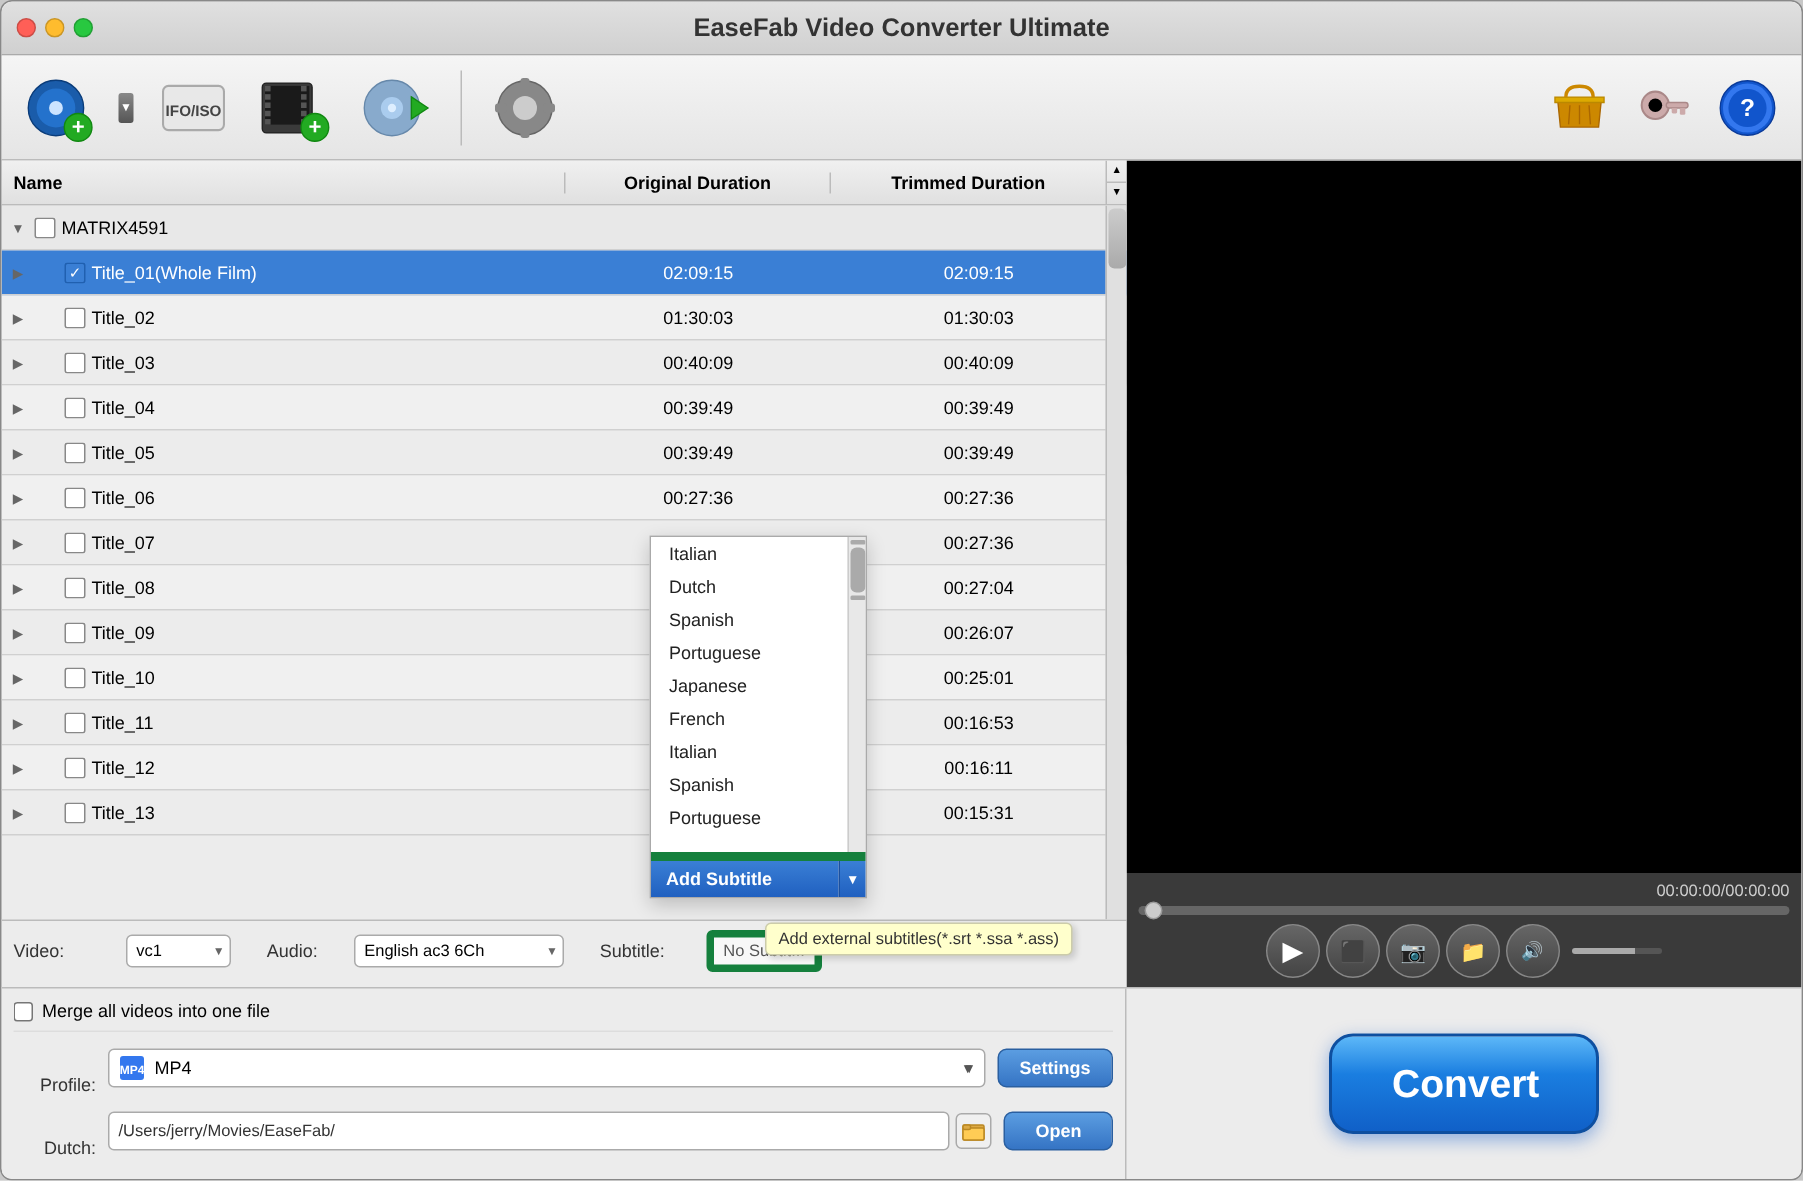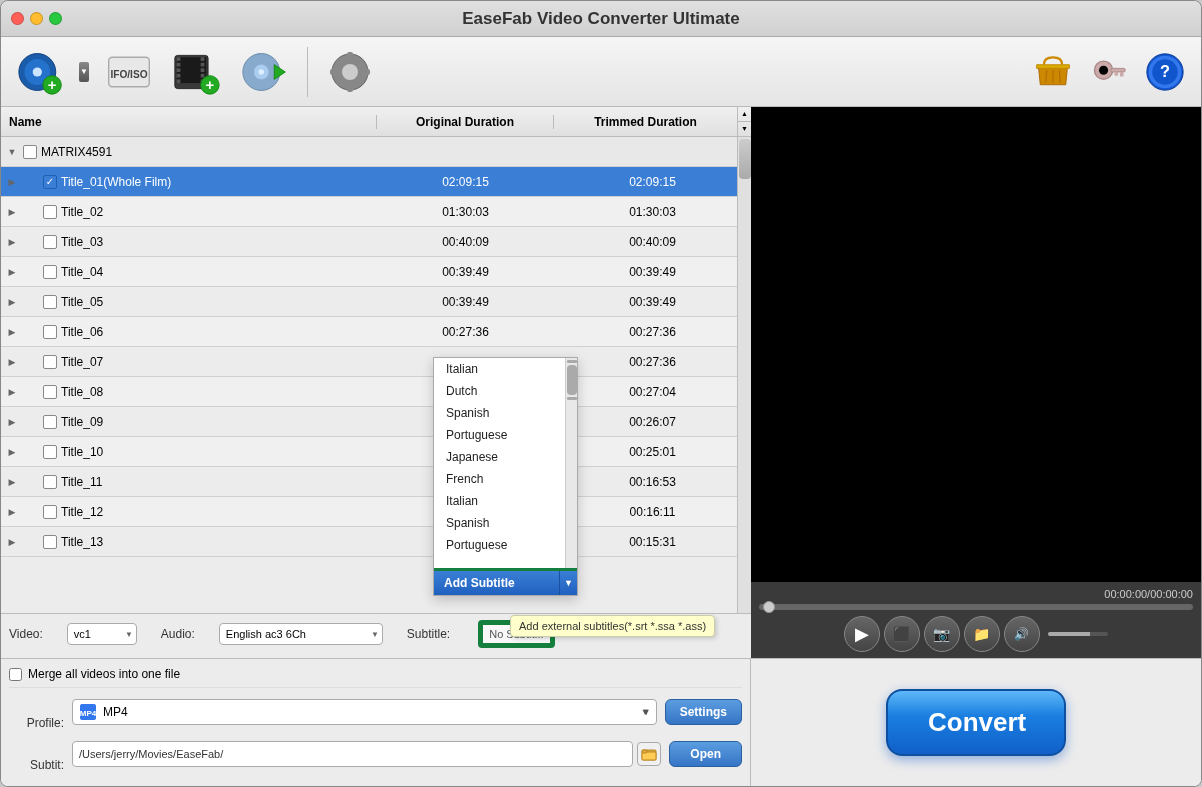--- a/index.html
+++ b/index.html
@@ -677,40 +677,40 @@
               <div class="dropdown-item">Spanish</div>
               <div class="dropdown-item">Portuguese</div>
             </div>
             <div style="position:absolute; right:0; top:0; width:12px; height:100%; background:#e8e8e8; border-left:1px solid #ccc;">
               <div style="width:10px; height:3px; background:#aaa; border-radius:1px; margin:2px auto;"></div>
               <div style="width:10px; height:30px; background:#aaa; border-radius:4px; margin:2px auto;"></div>
               <div style="width:10px; height:3px; background:#aaa; border-radius:1px; margin:2px auto;"></div>
             </div>
           </div>
 
-          <div style="display:flex; border-top:3px solid #15803d;">
+          <div style="display:flex; border-top:6px solid #15803d;">
             <div style="flex:1; background:linear-gradient(180deg,#3a7fd5,#2060c0); color:white; font-size:12px; font-weight:600; padding:5px 10px; cursor:pointer;">Add Subtitle</div>
             <div style="width:18px; background:linear-gradient(180deg,#3a7fd5,#2060c0); border-left:1px solid #1a50a0; display:flex; align-items:center; justify-content:center; color:white; font-size:9px; cursor:pointer;">▼</div>
           </div>
         </div>
 
         <div style="position:absolute; right:0; top:0; width:14px; height:100%; background:#e0e0e0; border-left:1px solid #bbb;">
           <div style="width:12px; height:40px; background:linear-gradient(180deg,#ccc,#aaa); border-radius:4px; margin:2px auto; cursor:pointer;"></div>
         </div>
       </div>
 
       <div class="bottom-controls">
         <div class="controls-row">
           <span class="control-label">Video:</span>
           <div class="select-wrapper">
-            <div class="select-box" style="width:70px; font-size:11px;">vc1</div>
+            <div class="select-box" style="width:70px; font-size:11px;margin-left:17px;">vc1</div>
           </div>
           <span class="control-label">Audio:</span>
           <div class="select-wrapper">
-            <div class="select-box" style="width:164px; font-size:11px;">English ac3 6Ch</div>
+            <div class="select-box" style="width:140px; font-size:11px;">English ac3 6Ch</div>
           </div>
           <span class="control-label">Subtitle:</span>
           <div style="display:flex; align-items:center;">
             <div style="display:flex;">
 
               <div class="no-subtitle-label">No Subtit...</div>
             </div>
           </div>
         </div>
       </div>
@@ -757,21 +757,21 @@
               </svg>
             </span>
             <span>MP4</span>
             <span style="position:absolute; right:6px; font-size:9px; color:#555;">▼</span>
           </div>
         </div>
         <button class="settings-btn">Settings</button>
       </div>
 
       <div class="profile-row" style="margin-top:6px;">
-        <span class="profile-label">Subtit:</span>
+        <span class="profile-label">Dutch:</span>
         <div style="flex:1; display:flex; align-items:center; gap:4px;">
           <div class="output-path">/Users/jerry/Movies/EaseFab/</div>
           <div class="browse-btn">
             <svg width="16" height="14" viewBox="0 0 16 14">
               <rect x="1" y="3" width="14" height="10" rx="1" fill="#ddaa44" stroke="#bb8822" stroke-width="1"></rect>
               <rect x="1" y="5" width="14" height="8" rx="1" fill="#ffcc55" stroke="#bb8822" stroke-width="1"></rect>
               <rect x="1" y="3" width="5" height="3" rx="1" fill="#ddaa44" stroke="#bb8822" stroke-width="1"></rect>
             </svg>
           </div>
         </div>

